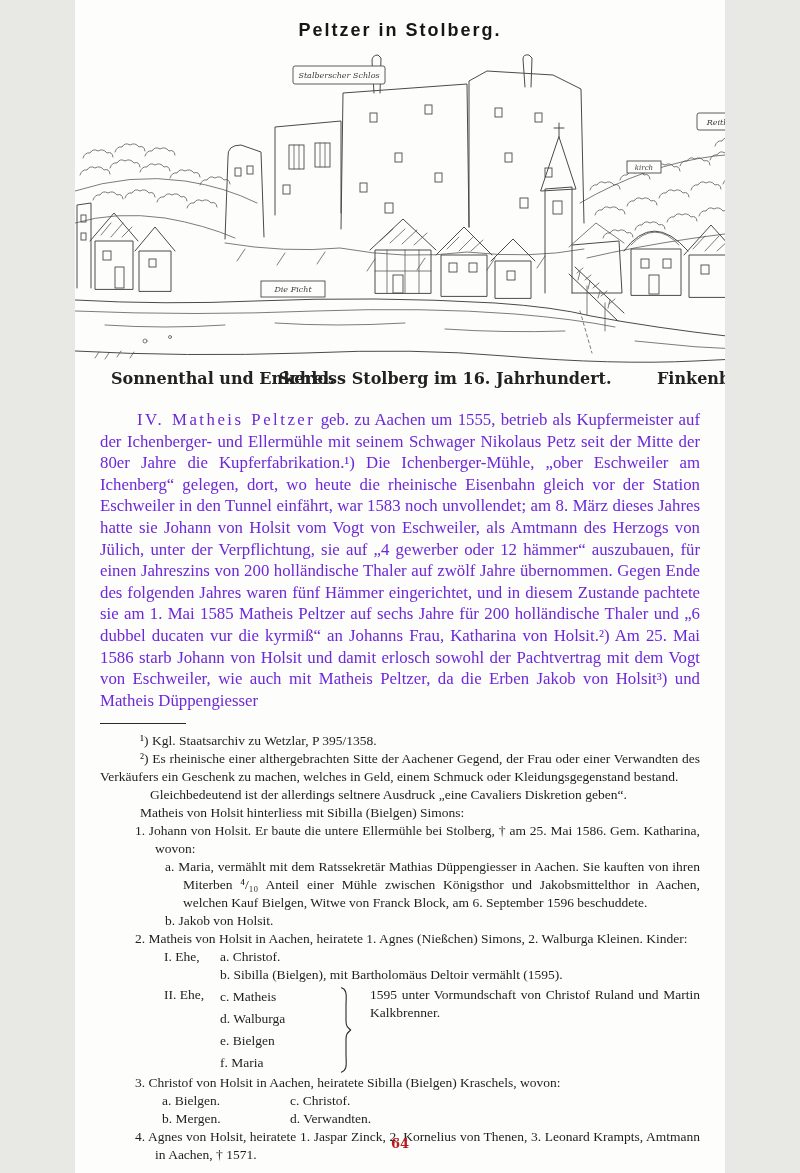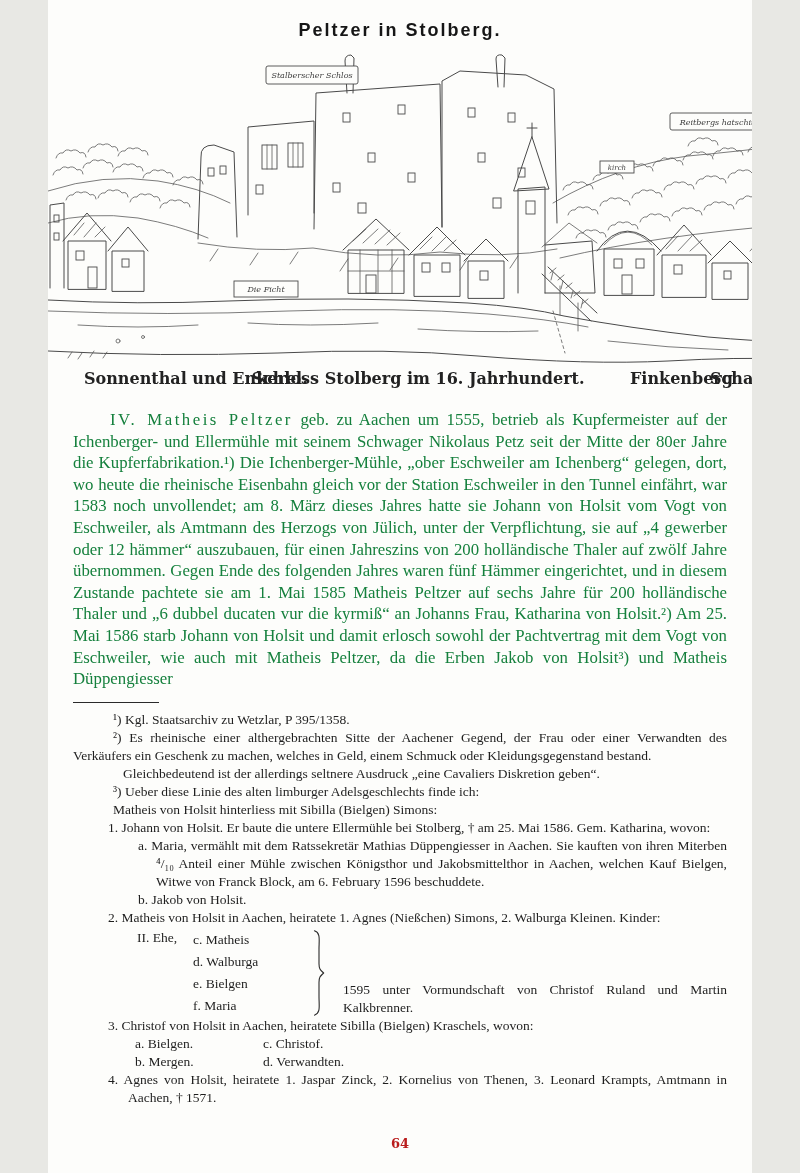--- a/index.html
+++ b/index.html
@@ -1,19 +1,19 @@
 <!DOCTYPE html>
 <html><head>
 <meta charset="utf-8">
 <style>
   * { box-sizing: border-box; }
   html,body { margin:0; padding:0; background:#e8e8e4; }
   .page {
     position: relative;
-    width: 704px; height: 1173px;
+    width: 650px; height: 1173px;
     margin: 0 auto;
     background: #fdfdfb;
     color: #1d1d1d;
     font-family: "Liberation Serif", serif;
     overflow: hidden;
   }
   
   .title {
     margin: 0; padding-top: 20px;
     text-align: center;
@@ -35,21 +35,21 @@
   .captions span { position:absolute; white-space:nowrap; }
   .cap-left   { left: 36px; }
   .cap-center { left: 50%; transform: translateX(-50%); }
   .cap-r1     { left: 582px; }
   .cap-r2     { left: 662px; text-align: center; }
   
   .bodytext {
     margin: 22px 25px 0 25px;
     font-size: 16.8px; line-height: 21.6px;
     text-align: justify;
-    color: #15803d;
+    color: #6d28d9;
   }
   .bodytext p { margin:0; text-indent: 37px; }
   .sperr { letter-spacing: 2.5px; }
   
   .fn-rule {
     border: none; border-top: 1.6px solid #2a2a2a;
     width: 86px; margin: 12px 0 8px 25px;
   }
   .footnotes {
     margin: 0 25px;
@@ -62,21 +62,21 @@
   .gen-root { margin: 0 0 0 40px; }
   .g-item { margin: 0; padding-left: 55px; text-indent: -20px; }
   .g-sub  { margin: 0; padding-left: 83px; text-indent: -18px; }
   .ehe-row { display: flex; margin-left: 64px; }
   .ehe-label { flex: none; width: 56px; }
   .ehe-content { flex: 1; }
   .ehe-content > div { margin: 0; }
   .ehe2 { margin-top: 2px; }
   .ehe2 .kids { flex: none; width: 118px; line-height: 22px; }
   .brace-box { flex: none; width: 20px; display:flex; align-items:stretch; }
-  .brace-note-box { flex: 1; display: flex; align-items: flex-end; padding-left: 12px; }
+  .brace-note-box { flex: 1; display: flex; align-items: flex-start; padding-left: 12px; }
   .cols { display: flex; margin-left: 62px; }
   .cols .col1 { width: 128px; }
   
   .pagenum {
     position: absolute; left: 0; right: 0; bottom: 22px;
     text-align: center;
     font-family: "DejaVu Serif", serif;
     font-size: 13px; font-weight: 700; color:#b91c1c;
   }
 </style>
@@ -265,29 +265,35 @@
   </main>
 
   <hr class="fn-rule">
 
   <section class="footnotes">
     <p class="fn"><span>¹)</span> <span>Kgl. Staatsarchiv zu Wetzlar, P 395/1358.</span></p>
 
     <p class="fn"><span>²)</span> <span>Es rheinische einer althergebrachten Sitte der Aachener Gegend, der Frau oder einer Verwandten des Verkäufers ein Geschenk zu machen, welches in Geld, einem Schmuck oder Kleidungsgegenstand bestand.</span></p>
     <p class="fn-add">Gleichbedeutend ist der allerdings seltnere Ausdruck „eine Cavaliers Diskretion geben“.</p>
 
-    <p class="fn"><span>³)</span> <span>Ueber diese Linie des alten limburger Adelsgeschlechts finde ich:</span></p>
     <p class="gen-root">Matheis von Holsit hinterliess mit Sibilla (Bielgen) Simons:</p>
 
     <p class="g-item">1. Johann von Holsit.  Er baute die untere Ellermühle bei Stolberg, † am 25. Mai 1586.  Gem. Katharina, wovon:</p>
-    <p class="g-sub">a. Maria, vermählt mit dem Ratssekretär Mathias Düppengiesser in Aachen.  Sie kauften von ihren Miterben ⁴/₁₀ Anteil einer Mühle zwischen Königsthor und Jakobsmittelthor in Aachen, welchen Kauf Bielgen, Witwe von Franck Block, am 6. February 1596 beschuddete.</p>
+    <p class="g-sub">a. Maria, vermählt mit dem Ratssekretär Mathias Düppengiesser in Aachen.  Sie kauften von ihren Miterben ⁴/₁₀ Anteil einer Mühle zwischen Königsthor und Jakobsmittelthor in Aachen, welchen Kauf Bielgen, Witwe von Franck Block, am 6. September 1596 beschuddete.</p>
     <p class="g-sub">b. Jakob von Holsit.</p>
 
     <p class="g-item">2. Matheis von Holsit in Aachen, heiratete 1. Agnes (Nießchen) Simons, 2. Walburga Kleinen.  Kinder:</p>
 
+    <div class="ehe-row">
+      <span class="ehe-label">I. Ehe,</span>
+      <div class="ehe-content">
+        <div>a. Christof.</div>
+        <div>b. Sibilla (Bielgen), mit Bartholomäus Deltoir vermählt (1595).</div>
+      </div>
+    </div>
 
     <div class="ehe-row ehe2">
       <span class="ehe-label">II. Ehe,</span>
       <div class="kids">
         <div>c. Matheis</div>
         <div>d. Walburga</div>
         <div>e. Bielgen</div>
         <div>f. Maria</div>
       </div>
       <div class="brace-box">

